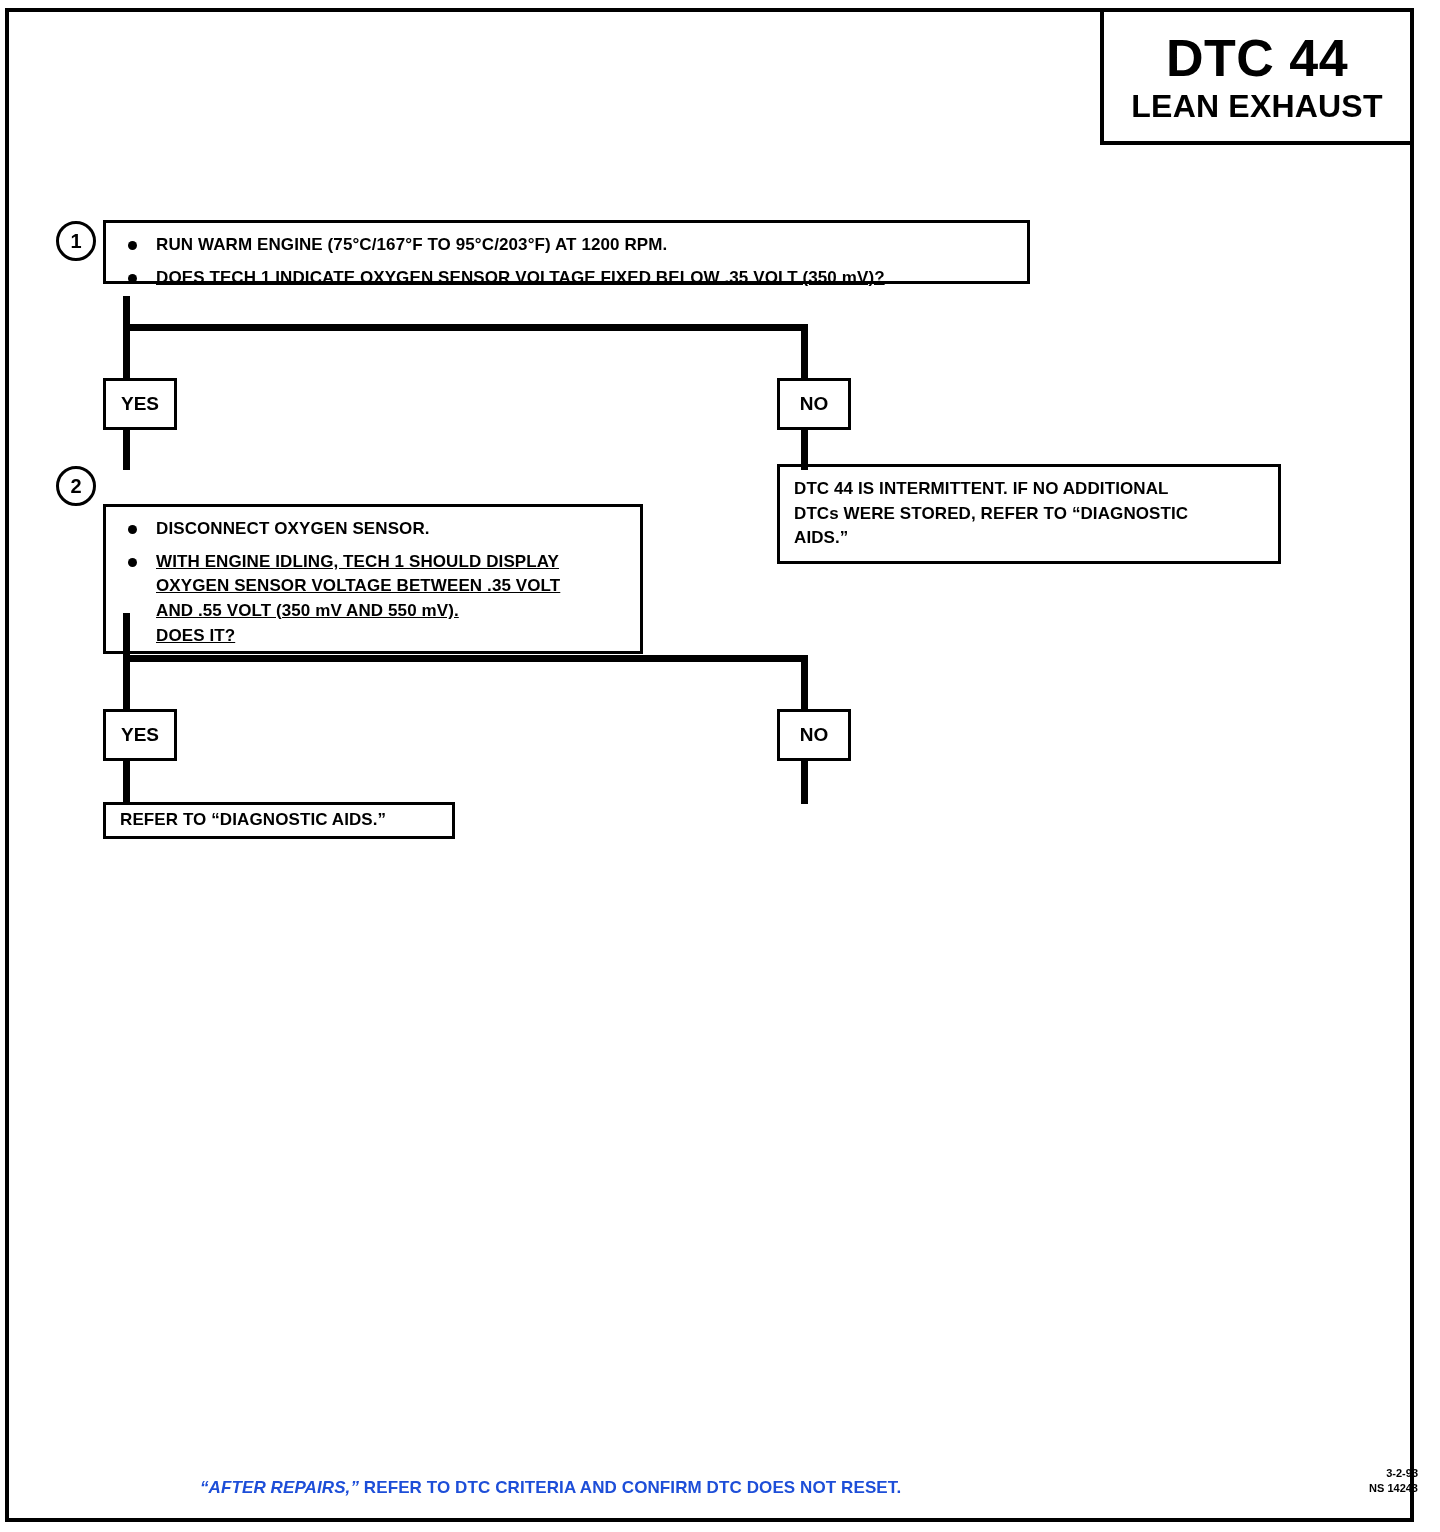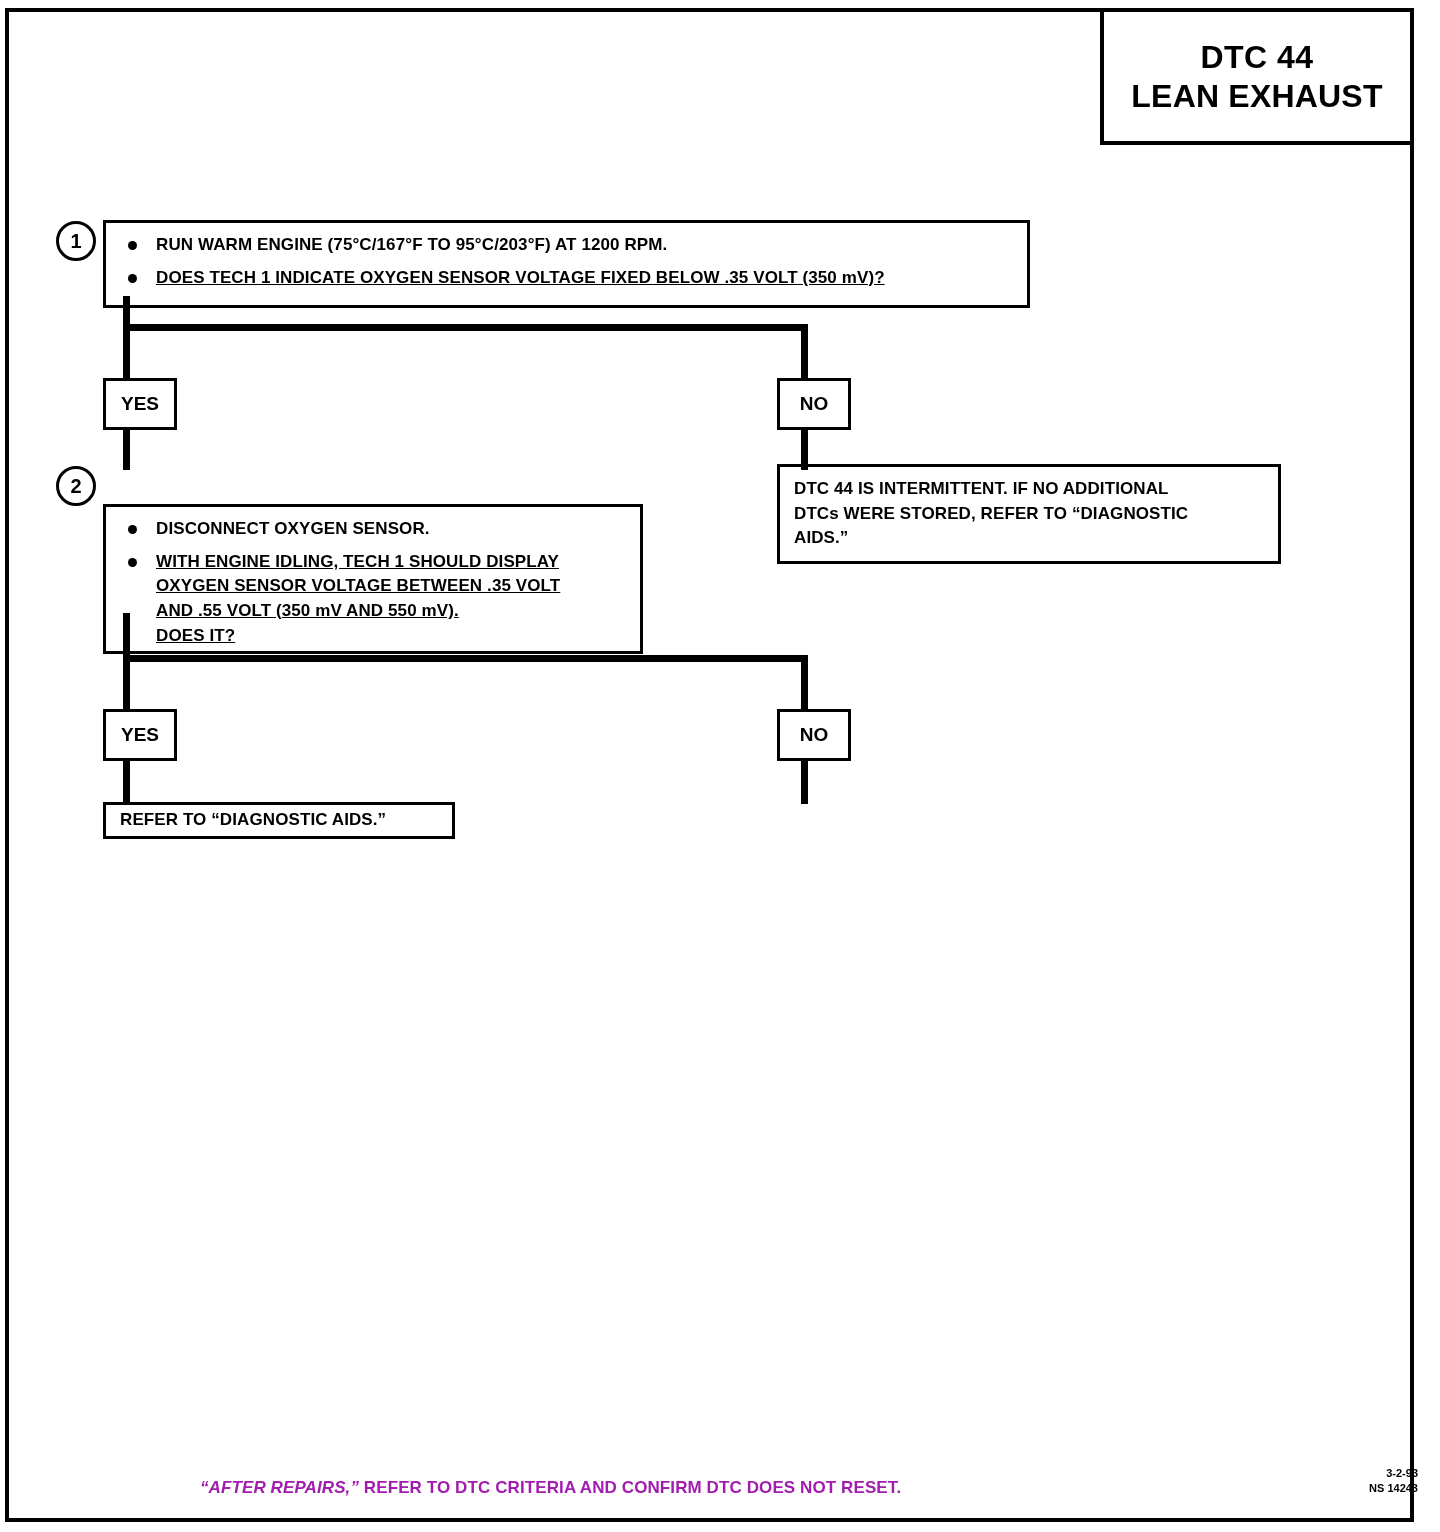--- a/index.html
+++ b/index.html
@@ -38,21 +38,21 @@
     border: 4px solid #000;
     box-sizing: border-box;
     background: #fff;
     display: flex;
     flex-direction: column;
     align-items: center;
     justify-content: center;
     padding-top: 2px;
   }
   .title-main {
-    font-size: 32px;
+    font-size: 52px;
     font-weight: bold;
     letter-spacing: 0.5px;
     line-height: 1.05;
     color: #000;
   }
   .title-sub {
     font-size: 32px;
     font-weight: bold;
     letter-spacing: 0.2px;
     line-height: 1.1;
@@ -150,21 +150,21 @@
   }
 
   
   .footer-note {
     position: absolute;
     left: 200px;
     top: 1478px;
     width: 860px;
     font-size: 17px;
     font-weight: bold;
-    color: #a21caf;
+    color: #1d4ed8;
     letter-spacing: 0.1px;
   }
   .footer-note i {
     font-style: italic;
   }
   .footer-id {
     position: absolute;
     right: 22px;
     top: 1466px;
     text-align: right;
@@ -181,21 +181,21 @@
 
   <div class="page-border"></div>
 
   <div class="title-block">
     <div class="title-main">DTC 44</div>
     <div class="title-sub">LEAN EXHAUST</div>
   </div>
 
   <div class="step-circle" style="left:56px; top:221px;">1</div>
 
-  <div class="box" style="left:103px; top:220px; width:927px; height:88px;">
+  <div class="box" style="left:103px; top:220px; width:927px; height:64px;">
     <div class="box-inner">
       <ul class="bullets">
         <li>RUN WARM ENGINE (75°C/167°F TO 95°C/203°F) AT 1200 RPM.</li>
         <li>DOES TECH 1 INDICATE OXYGEN SENSOR VOLTAGE FIXED BELOW .35 VOLT (350 mV)?</li>
       </ul>
     </div>
   </div>
 
   <div class="conn-v" style="left:123px; top:296px; height:35px;"></div>
   <div class="conn-h" style="left:123px; top:324px; width:685px;"></div>

